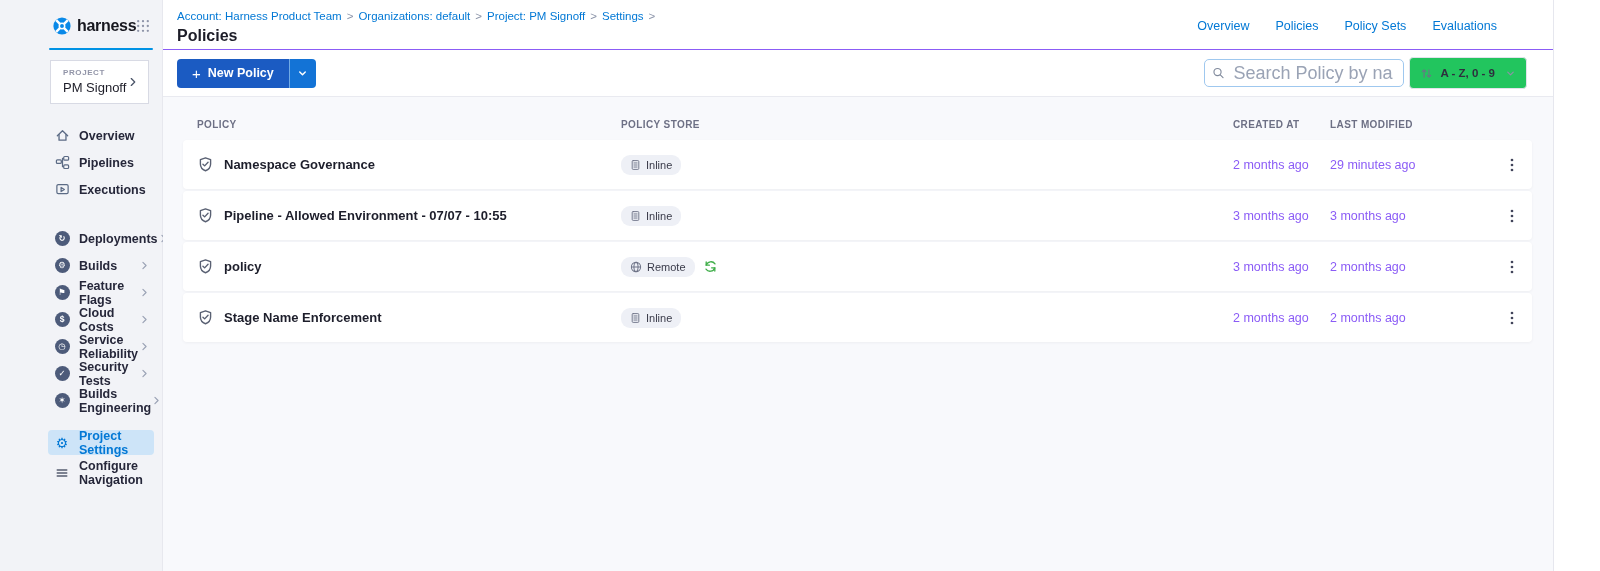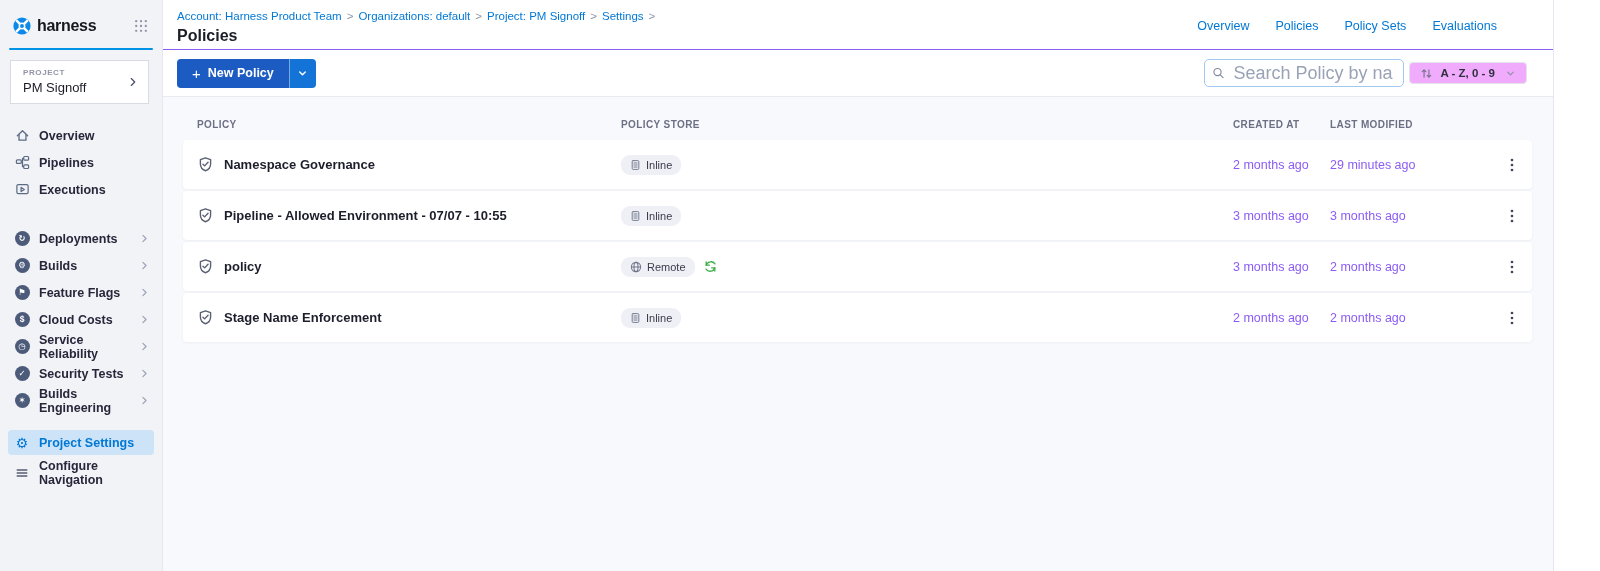--- a/index.html
+++ b/index.html
@@ -4,21 +4,21 @@
 <style>
   * { margin:0; padding:0; box-sizing:border-box; }
   html,body { width:1600px; height:571px; }
   body {
     font-family: "Liberation Sans", "DejaVu Sans", sans-serif;
     background:#ffffff; display:flex; overflow:hidden; color:#1d1e2b;
   }
   svg { display:block; }
 
   
-  .sidebar { width:163px; min-width:163px; background:#f2f3f7; border-right:1px solid #e7e8ee; display:flex; flex-direction:column; }
+  .sidebar { width:163px; min-width:163px; background:#f2f3f7; border-right:1px solid #e7e8ee; display:flex; flex-direction:column;padding-left:40px; }
   .logo-row { display:flex; align-items:center; padding:16px 14px 12px 12px; }
   .logo-text { font-size:16px; font-weight:700; color:#17171f; margin-left:5px; letter-spacing:-0.3px; }
   .grid-icon { margin-left:auto; cursor:pointer; }
   .brand-underline { height:2px; background:#0092e4; margin:0 9px; border-radius:1px; }
   .project-card { margin:10px 13px 0 10px; background:#fff; border:1px solid #d8dae4; border-radius:0; padding:7px 12px 8px; position:relative; cursor:pointer; }
   .project-label { font-size:8px; font-weight:700; letter-spacing:.6px; color:#9295a8; }
   .project-name { font-size:13px; color:#1d1d28; margin-top:3px; }
   .project-chevron { position:absolute; right:9px; top:50%; transform:translateY(-50%); }
   .nav { margin-top:18px; }
   .nav-item { display:flex; align-items:center; height:27px; padding:0 12px 0 14px; font-size:12.5px; font-weight:600; color:#26273a; cursor:pointer; }
@@ -45,21 +45,21 @@
   .toolbar { height:47px; background:#fff; border-bottom:1px solid #e9eaf0; display:flex; align-items:center; padding:0 26px 0 14px; }
   .btn-split { display:flex; cursor:pointer; }
   .btn-main { display:flex; align-items:center; gap:7px; background:#1b5bc2; color:#fff; height:29px; padding:0 15px; border-radius:4px 0 0 4px; font-size:12.5px; font-weight:700; }
   .btn-plus { font-size:15px; font-weight:400; line-height:1; }
   .btn-caret { width:27px; background:#1373d6; border-radius:0 4px 4px 0; display:flex; align-items:center; justify-content:center; border-left:1px solid rgba(255,255,255,.4); }
   .toolbar-right { margin-left:auto; display:flex; align-items:center; gap:5px; }
   .search-box { position:relative; }
   .search-input { width:200px; height:28px; border:1px solid #9fc8ef; border-radius:5px; padding:0 10px 0 28px; font-size:18px; color:#22232e; background:#fff; outline:none; }
   .search-input::placeholder { color:#9aa3b5; }
   .search-ico { position:absolute; left:8px; top:50%; transform:translateY(-50%); display:flex; }
-  .sort-pill { display:flex; align-items:center; height:22px; padding:0 10px; background:#f0abfc; border:1px solid #e2e3eb; border-radius:4px; cursor:pointer; }
+  .sort-pill { display:flex; align-items:center; height:32px; padding:0 10px; background:#22c55e; border:1px solid #e2e3eb; border-radius:4px; cursor:pointer; }
   .sort-label { font-size:11.5px; font-weight:600; color:#2e2f3e; margin-left:7px; white-space:nowrap; }
   .sort-caret { margin-left:10px; display:flex; }
 
   .content { flex:1; background:#f8f9fc; padding:22px 21px 0 20px; }
   .thead, .prow { display:grid; grid-template-columns:424px 612px 97px 1fr 40px; align-items:center; padding-left:14px; }
   .thead { margin-bottom:10px; }
   .th { font-size:10px; font-weight:700; letter-spacing:.4px; color:#6d7085; }
   .prow { background:#fff; height:49px; border-radius:4px; margin-bottom:2px; box-shadow:0 1px 3px rgba(40,41,61,.05); cursor:pointer; }
   .pname { display:flex; align-items:center; gap:10px; font-size:13px; font-weight:600; color:#1d1e2b; }
   .pstore { display:flex; align-items:center; gap:8px; }

